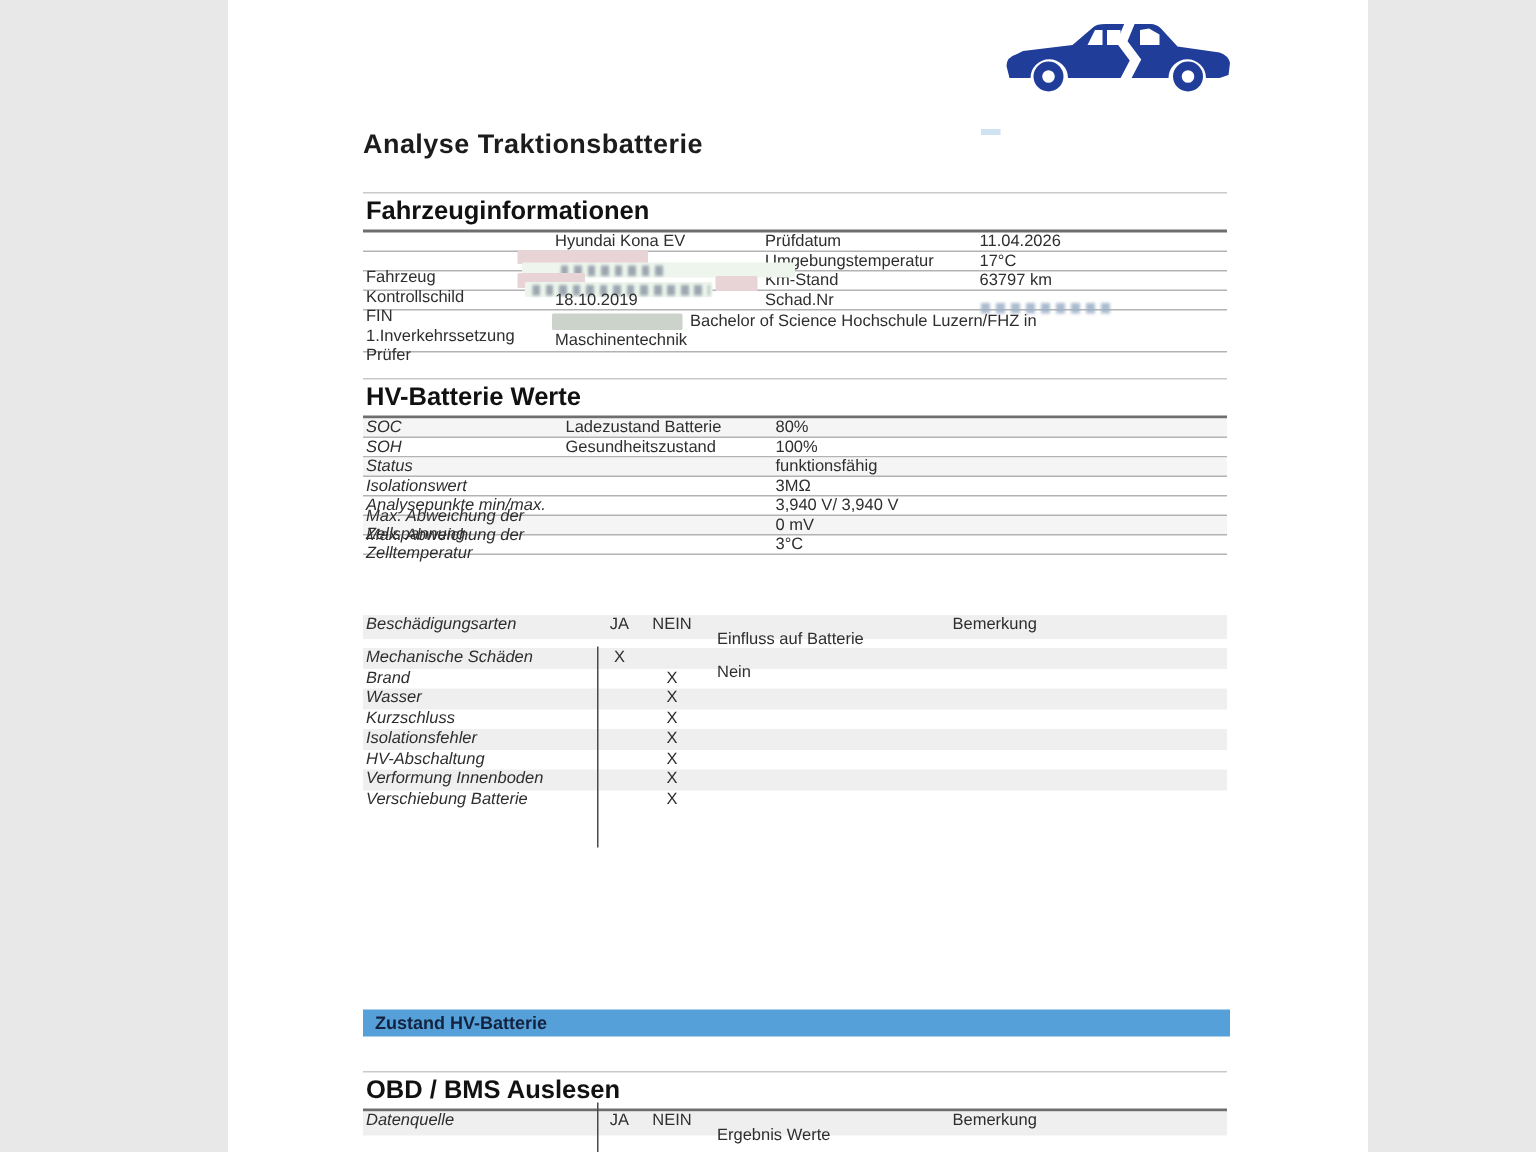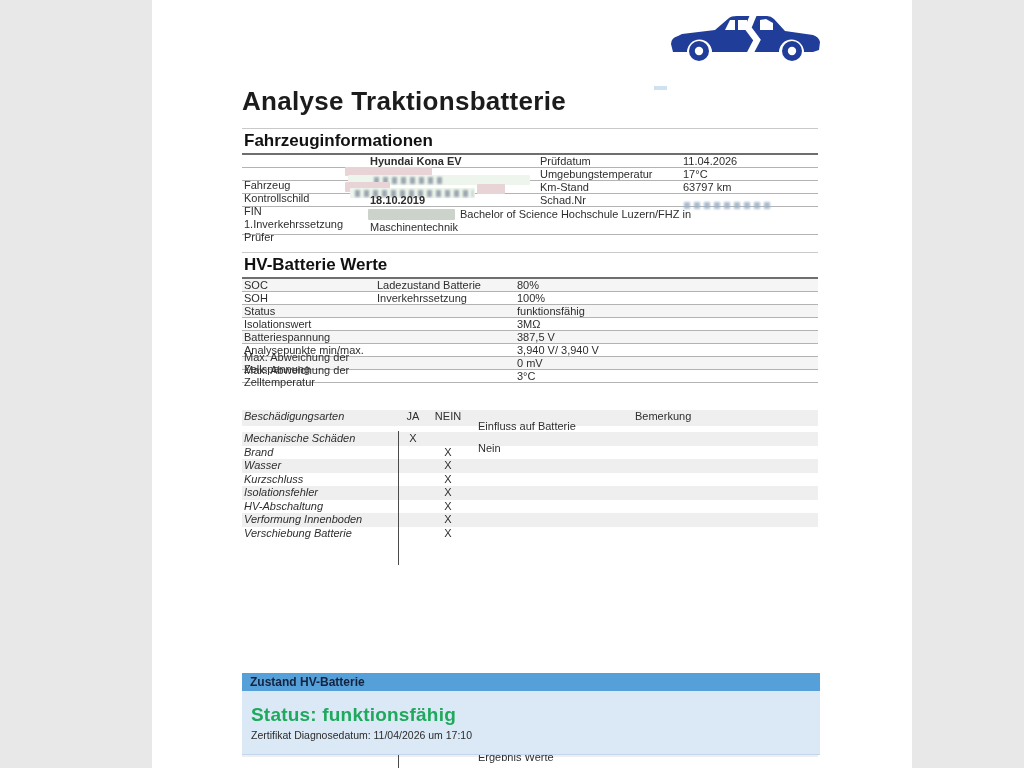--- a/index.html
+++ b/index.html
@@ -4,34 +4,34 @@
 <style>
   * { margin:0; padding:0; box-sizing:border-box; }
   html,body { width:1024px; height:768px; overflow:hidden; background:#e8e8e8;
     font-family:"Liberation Sans", sans-serif; color:#2e2e2e; }
   .page { position:absolute; left:152px; top:0; width:760px; height:768px; background:#ffffff; }
 
   
   .logo { position:absolute; left:515px; top:6px; width:156px; height:60px; }
 
   
-  .doc-title { position:absolute; left:90px; top:86px; font-size:26px; font-weight:bold;
+  .doc-title { position:absolute; left:90px; top:86px; font-size:18px; font-weight:bold;
     color:#1c1c1c; letter-spacing:0.3px;text-align:center; }
   .blue-dash { position:absolute; left:502px; top:86px; width:13px; height:4px; background:#cfe2f2; }
 
   
   .section { position:absolute; left:90px; width:576px; }
   .sec-head { border-top:1px solid #c9c9c9; border-bottom:2px solid #6e6e6e;
     font-weight:bold; font-size:17px; color:#111; padding:2px 0 2px 2px; }
 
   
   .vr { display:flex; align-items:center; height:13px; border-bottom:1px solid #b3b3b3;
     font-size:11px; }
   .vc1 { width:128px; padding-left:2px;margin-top:48px; }
-  .vc2 { width:170px; position:relative;font-weight:bold; }
+  .vc2 { width:140px; position:relative; }
   .vc3 { width:143px; }
   .vc4 { flex:1; position:relative; }
   .vr-pruefer { display:block; height:28px; border-bottom:1px solid #b3b3b3; font-size:11px;
     position:relative; }
   .prf-l1 { position:absolute; left:218px; top:1px; }
   .prf-l2 { position:absolute; left:128px; top:14px; }
   .prf-label { position:absolute; left:2px; top:1px;margin-top:23px; }
 
   
   .red-box { position:absolute; border-radius:1px; }
@@ -40,21 +40,21 @@
   .grayg { background:#cbd3cb; }
   .smudge { position:absolute; height:7px;
     background:repeating-linear-gradient(90deg,#8d99a6 0 5px,rgba(141,153,166,0) 5px 9px);
     filter:blur(1.2px); opacity:.85; }
   .smudge.blue { background:repeating-linear-gradient(90deg,#9db1c6 0 6px,rgba(157,177,198,0) 6px 10px); }
 
   
   .hr3 { display:flex; align-items:center; height:13px; border-bottom:1px solid #b3b3b3;
     font-size:11px; }
   .hr3.sh { background:#f5f5f5; }
-  .hc1 { width:135px; padding-left:2px; }
+  .hc1 { width:135px; padding-left:2px;font-style:italic; }
   .hc2 { width:140px; }
   .hc3 { flex:1; }
 
   
   .atable { position:relative; }
   .ar { display:flex; align-items:flex-start; height:13.5px; font-size:11px; }
   .ar.head { height:16px; }
   .ar.sh { background:#efefef; }
   .ac1 { width:156px; font-style:italic; padding-left:2px; }
   .acja { width:30px; text-align:center; }
@@ -140,37 +140,32 @@
 
   <div class="section" style="top:252px">
     <div class="sec-head">HV-Batterie Werte</div>
     <div class="hr3 sh">
       <div class="hc1">SOC</div>
       <div class="hc2">Ladezustand Batterie</div>
       <div class="hc3">80%</div>
     </div>
     <div class="hr3">
       <div class="hc1">SOH</div>
-      <div class="hc2">Inverkehrssetzung</div>
+      <div class="hc2">Gesundheitszustand</div>
       <div class="hc3">100%</div>
     </div>
     <div class="hr3 sh">
       <div class="hc1">Status</div>
       <div class="hc2"></div>
       <div class="hc3">funktionsfähig</div>
     </div>
     <div class="hr3">
       <div class="hc1">Isolationswert</div>
       <div class="hc2"></div>
       <div class="hc3">3MΩ</div>
-    </div>
-    <div class="hr3 sh">
-      <div class="hc1">Batteriespannung</div>
-      <div class="hc2"></div>
-      <div class="hc3">387,5 V</div>
     </div>
     <div class="hr3">
       <div class="hc1">Analysepunkte min/max.</div>
       <div class="hc2"></div>
       <div class="hc3">3,940 V/ 3,940 V</div>
     </div>
     <div class="hr3 sh">
       <div class="hc1">Max. Abweichung der Zellspannung</div>
       <div class="hc2"></div>
       <div class="hc3">0 mV</div>
@@ -258,19 +253,15 @@
       <div class="acja">JA</div>
       <div class="acnein">NEIN</div>
       <div class="acein">Ergebnis Werte</div>
       <div class="acbem">Bemerkung</div>
     </div>
 
   </div>
 
   <div class="status-box">
     <div class="status-head">Zustand HV-Batterie</div>
-    <div class="status-body">
-      <div class="status-line">Status: funktionsfähig</div>
-      <div class="cert-line">Zertifikat Diagnosedatum: 11/04/2026 um 17:10</div>
-    </div>
   </div>
 
 </div>
 
 </body></html>

